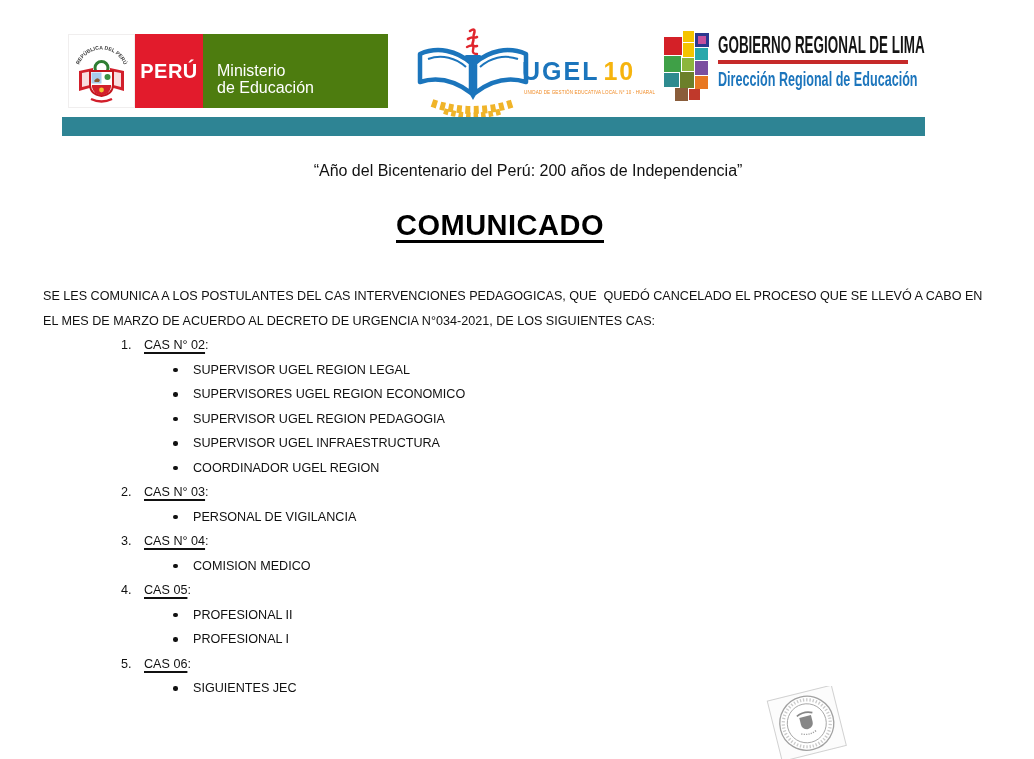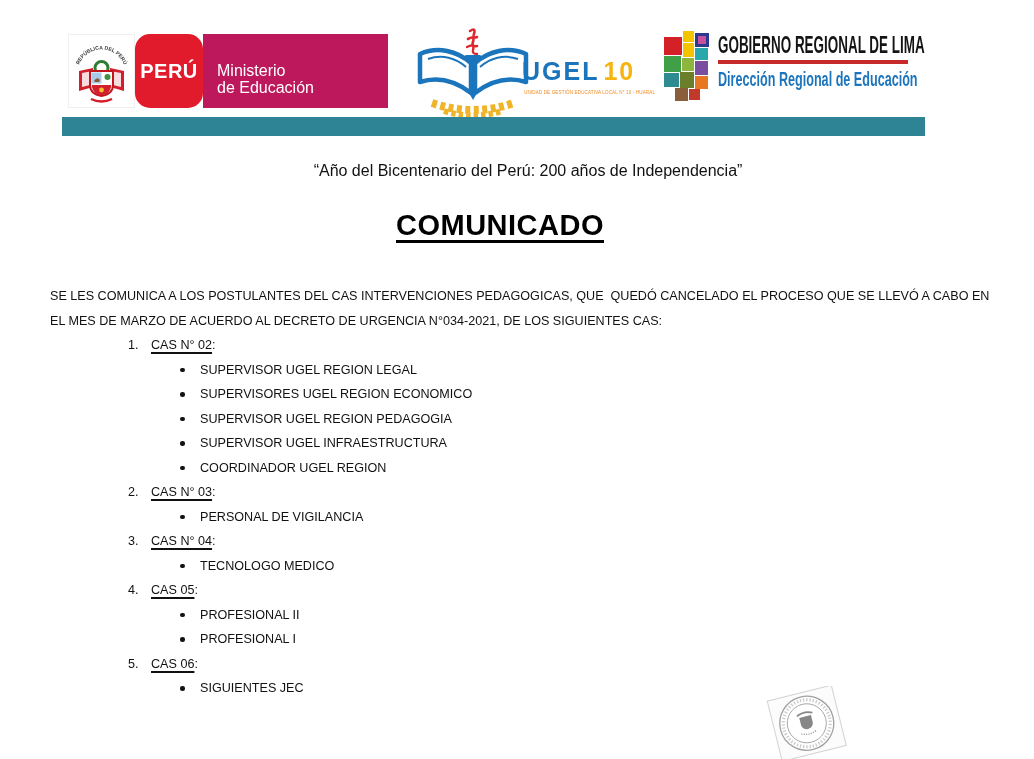--- a/index.html
+++ b/index.html
@@ -4,22 +4,22 @@
 <style>
   html,body{margin:0;padding:0;background:#fff;}
   .page{
     position:relative;width:1034px;height:759px;background:#ffffff;
     font-family:"Liberation Sans",sans-serif;color:#1a1a1a;overflow:hidden;
   }
   
   .minedu{position:absolute;left:68px;top:34px;height:74px;display:flex;}
   .coat-box{width:67px;height:74px;background:#fff;border:1px solid #f0eeee;box-sizing:border-box;position:relative;}
   .peru-red{width:68px;height:74px;background:#E21B2C;color:#fff;display:flex;align-items:center;justify-content:center;
-    font-size:20px;font-weight:bold;letter-spacing:.5px;border-radius:15px;}
-  .min-gray{width:185px;height:74px;background:#be185d;color:#fff;font-size:16px;line-height:17px;
+    font-size:20px;font-weight:bold;letter-spacing:.5px;}
+  .min-gray{width:185px;height:74px;background:#4d7c0f;color:#fff;font-size:16px;line-height:17px;
     display:flex;flex-direction:column;justify-content:center;padding-left:14px;padding-top:16px;box-sizing:border-box;}
   .ugel{position:absolute;left:410px;top:27px;width:255px;height:90px;}
   .ugel svg{position:absolute;left:0;top:0;}
   .ugel-text{position:absolute;left:112px;top:30px;font-weight:bold;font-size:25px;letter-spacing:2px;white-space:nowrap;}
   .ugel-word{color:#1B75BC;}
   .ugel-num{color:#F6B40E;margin-left:4px;}
   .ugel-sub{position:absolute;left:114px;top:62px;font-size:5.5px;color:#F08A24;letter-spacing:.2px;
     white-space:nowrap;transform:scaleX(.82);transform-origin:left;}
   .grl{position:absolute;left:663px;top:30px;width:270px;height:78px;}
   .grl svg{position:absolute;left:0;top:0;}
@@ -28,21 +28,21 @@
     transform:scaleX(.56);transform-origin:left;line-height:26px;}
   .grl-line{width:190px;height:4px;background:#C62A2A;margin:2px 0 3px 0;}
   .grl-sub{font-weight:bold;font-size:21px;color:#1C75BC;white-space:nowrap;
     transform:scaleX(.60);transform-origin:left;line-height:24px;}
   .teal-bar{position:absolute;left:62px;top:117px;width:863px;height:19px;background:#2E8494;}
   
   .center-wrap{position:absolute;left:0;width:1000px;text-align:center;}
   .motto{top:162px;font-size:16px;color:#111;padding-left:28px;}
   .doc-title{top:209px;font-size:29px;font-weight:bold;letter-spacing:.5px;
     text-decoration:underline;text-decoration-thickness:3px;text-underline-offset:5px;color:#000;}
-  .content{position:absolute;left:50px;top:284px;width:966px;font-size:12.6px;line-height:24.5px;color:#111;}
+  .content{position:absolute;left:43px;top:284px;width:966px;font-size:12.6px;line-height:24.5px;color:#111;}
   .body-line{white-space:pre;}
   .cas-item{white-space:nowrap;}
   .cas-num{display:inline-block;margin-left:78px;width:23px;}
   .cas-label{text-decoration:underline;text-decoration-thickness:1.5px;text-underline-offset:3px;margin-top:24px;}
   .bullet-row{position:relative;padding-left:150px;white-space:nowrap;}
   .dot{position:absolute;left:130px;top:10px;width:4.5px;height:4.5px;border-radius:50%;background:#111;}
   
   .stamp{position:absolute;left:766px;top:686px;width:84px;height:76px;filter:blur(.35px);opacity:.8;}
   .signature{position:absolute;left:857px;top:760px;font-size:17.5px;color:#0d0d0d;letter-spacing:.3px;}
 </style>
@@ -152,21 +152,21 @@
     <div class="bullet-row"><span class="dot"></span><span>COORDINADOR UGEL REGION</span></div>
 
     <div class="cas-item">
       <span class="cas-num">2.</span><span class="cas-label">CAS N° 03</span><span>:</span>
     </div>
     <div class="bullet-row"><span class="dot"></span><span>PERSONAL DE VIGILANCIA</span></div>
 
     <div class="cas-item">
       <span class="cas-num">3.</span><span class="cas-label">CAS N° 04</span><span>:</span>
     </div>
-    <div class="bullet-row"><span class="dot"></span><span>TECNOLOGO MEDICO</span></div>
+    <div class="bullet-row"><span class="dot"></span><span>COMISION MEDICO</span></div>
 
     <div class="cas-item">
       <span class="cas-num">4.</span><span class="cas-label">CAS 05</span><span>:</span>
     </div>
     <div class="bullet-row"><span class="dot"></span><span>PROFESIONAL II</span></div>
     <div class="bullet-row"><span class="dot"></span><span>PROFESIONAL I</span></div>
 
     <div class="cas-item">
       <span class="cas-num">5.</span><span class="cas-label">CAS 06</span><span>:</span>
     </div>

